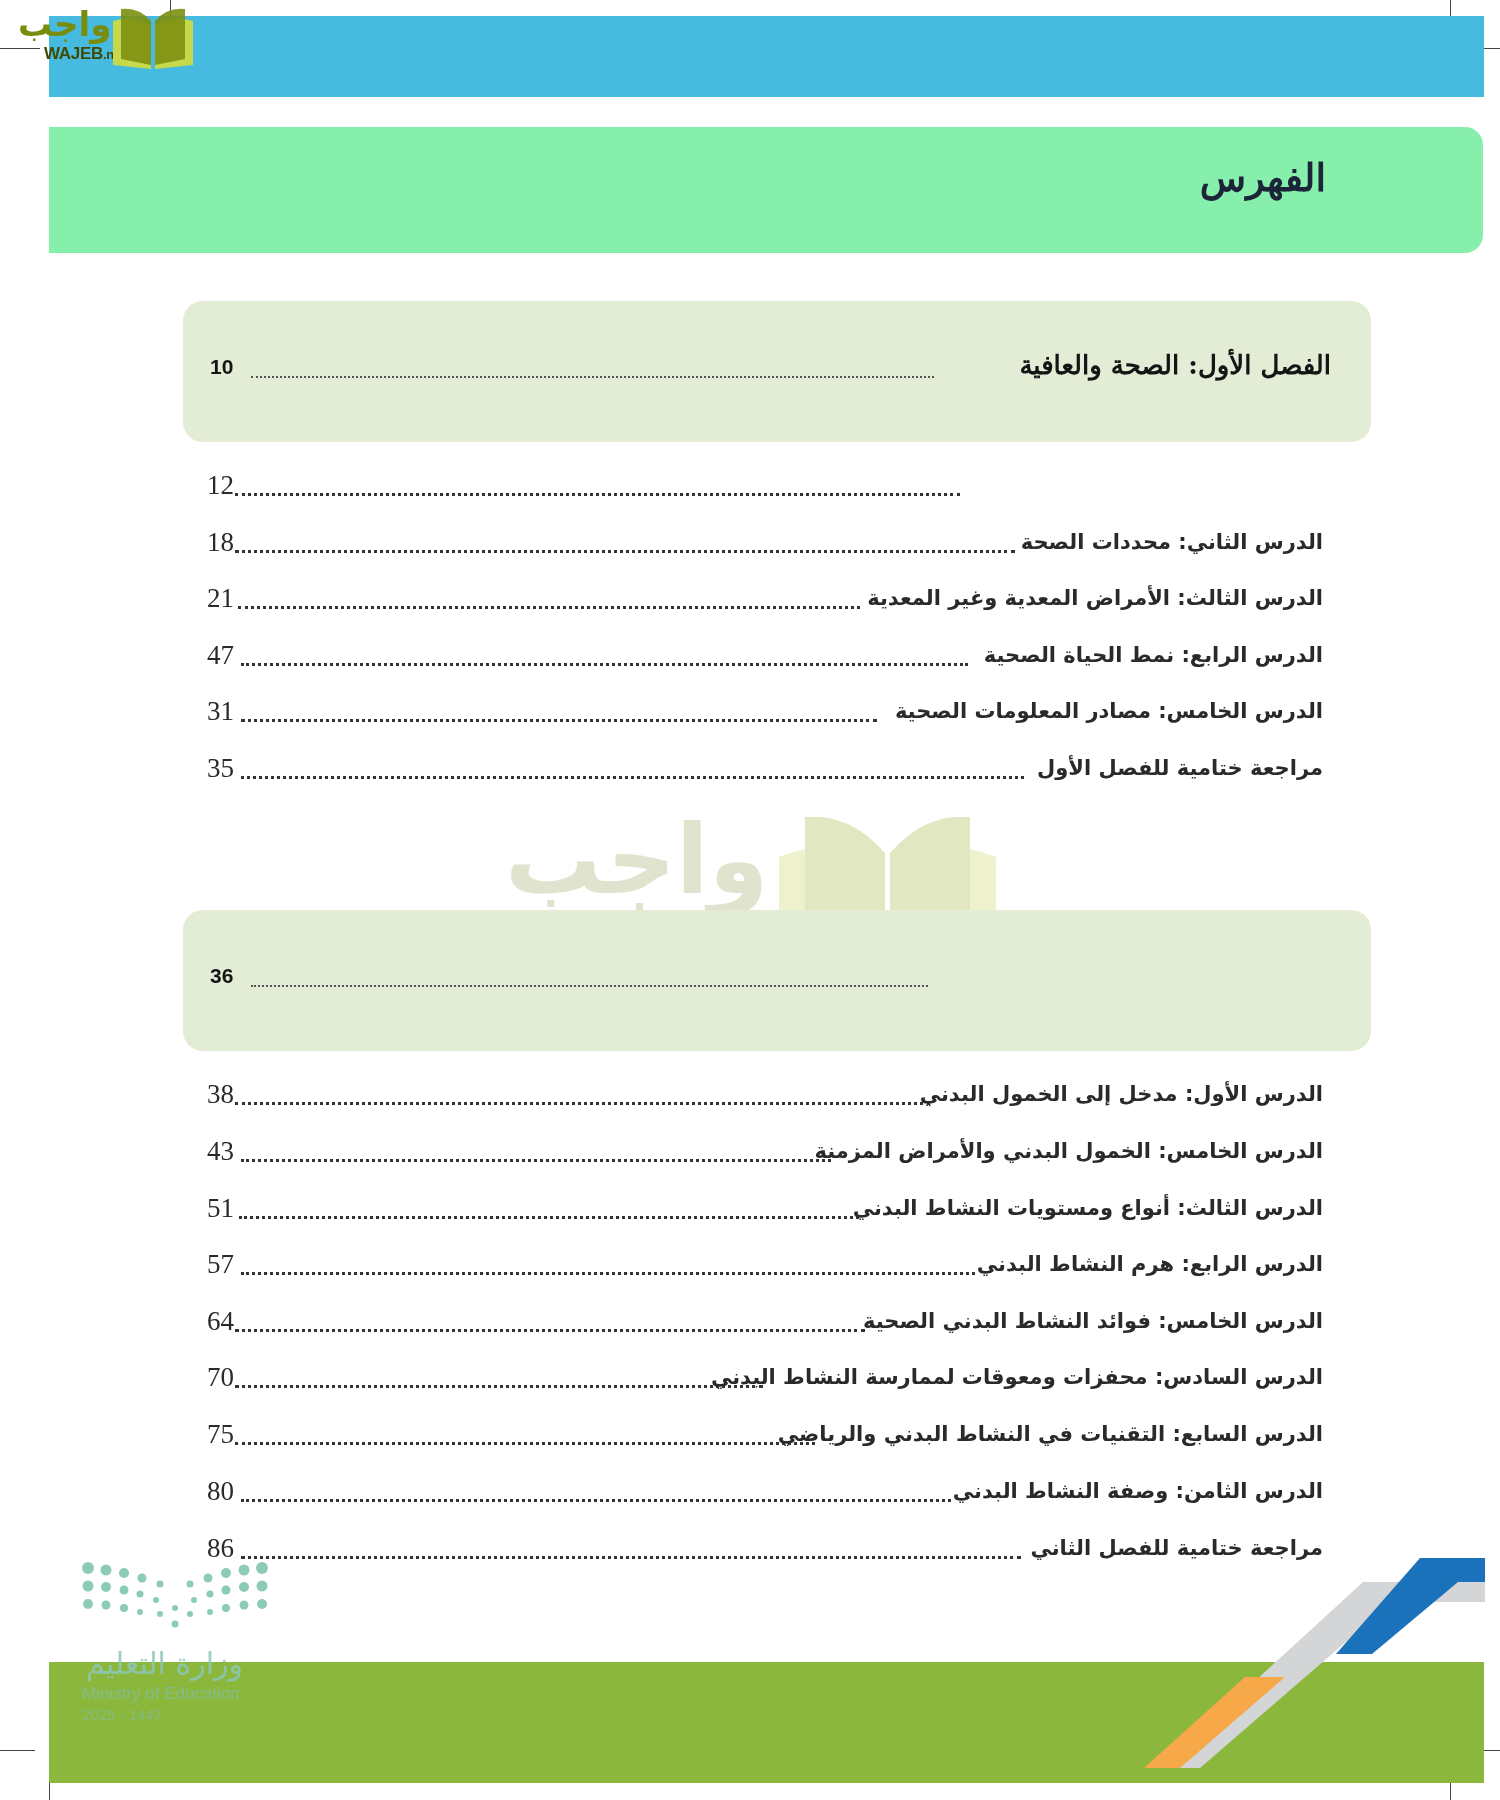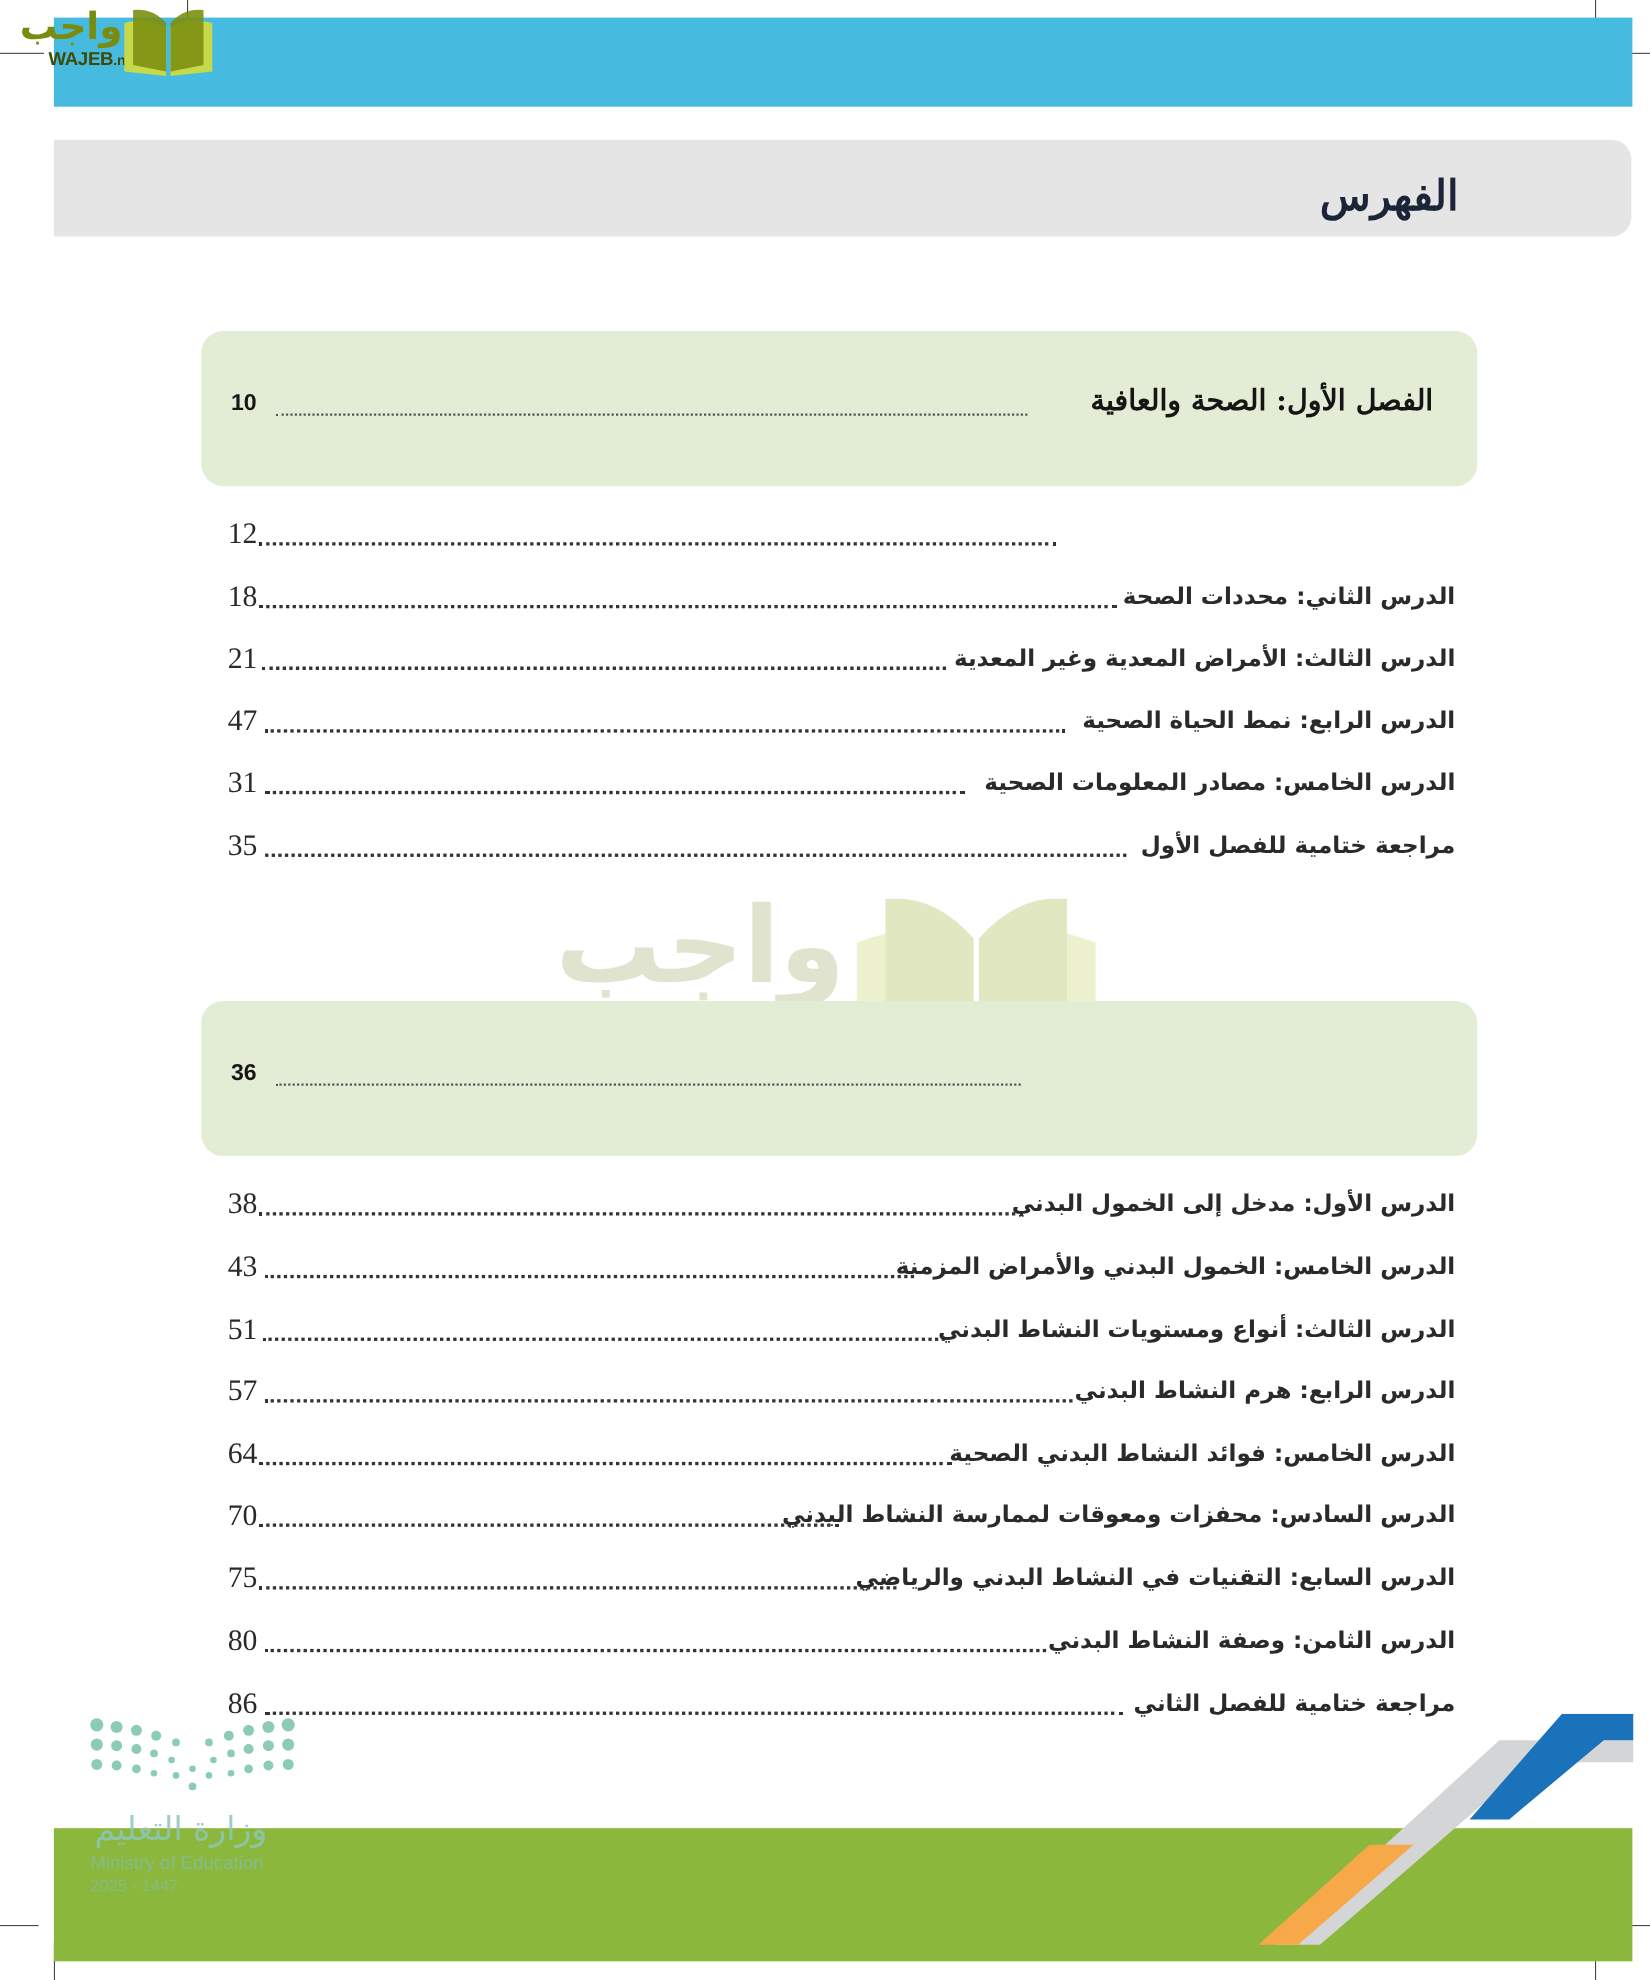--- a/index.html
+++ b/index.html
@@ -19,33 +19,34 @@
 
     
     .logo { left:8px; top:4px; width:185px; height:62px; }
     .logo-ar { position:absolute; left:10px; top:0px; font-size:34px; font-weight:bold; color:#7a8c0e; direction:rtl; line-height:40px; }
     .logo-en { position:absolute; left:12px; top:40px; font-family:"Liberation Sans", sans-serif; font-size:17px; font-weight:bold; color:#3f4a07; letter-spacing:-0.3px;margin-left:24px; }
     .logo-en small { font-size:13px; }
     .logo-book { position:absolute; left:103px; top:3px; width:84px; height:62px; }
 
     
     .header-box {
-      left:49px; top:127px; width:1434px; height:88px; background:#e5e5e5;
+      left:49px; top:127px; width:1434px; height:126px; background:#86efac;
       border-radius:0 18px 18px 0;
     }
     .page-title {
       position:absolute; right:157px; top:22px;
       font-family:"DejaVu Serif", serif; font-weight:bold; font-size:38px; color:#1b2537;
       direction:rtl; line-height:58px;
     }
 
     
     .chapter-box {
       left:183px; width:1160px; height:141px; background:#e3ecd5;
       border-radius:20px;
+      padding-left:28px;
     }
     .chapter-title {
       position:absolute; right:40px; top:42px; direction:rtl;
       font-family:"DejaVu Serif", serif; font-weight:bold; font-size:26px; color:#151515;
       line-height:44px; white-space:nowrap;
     }
     .chapter-page {
       position:absolute; left:27px; top:54px;
       font-family:"Liberation Sans", sans-serif; font-weight:bold; font-size:21px; color:#151515;
     }

